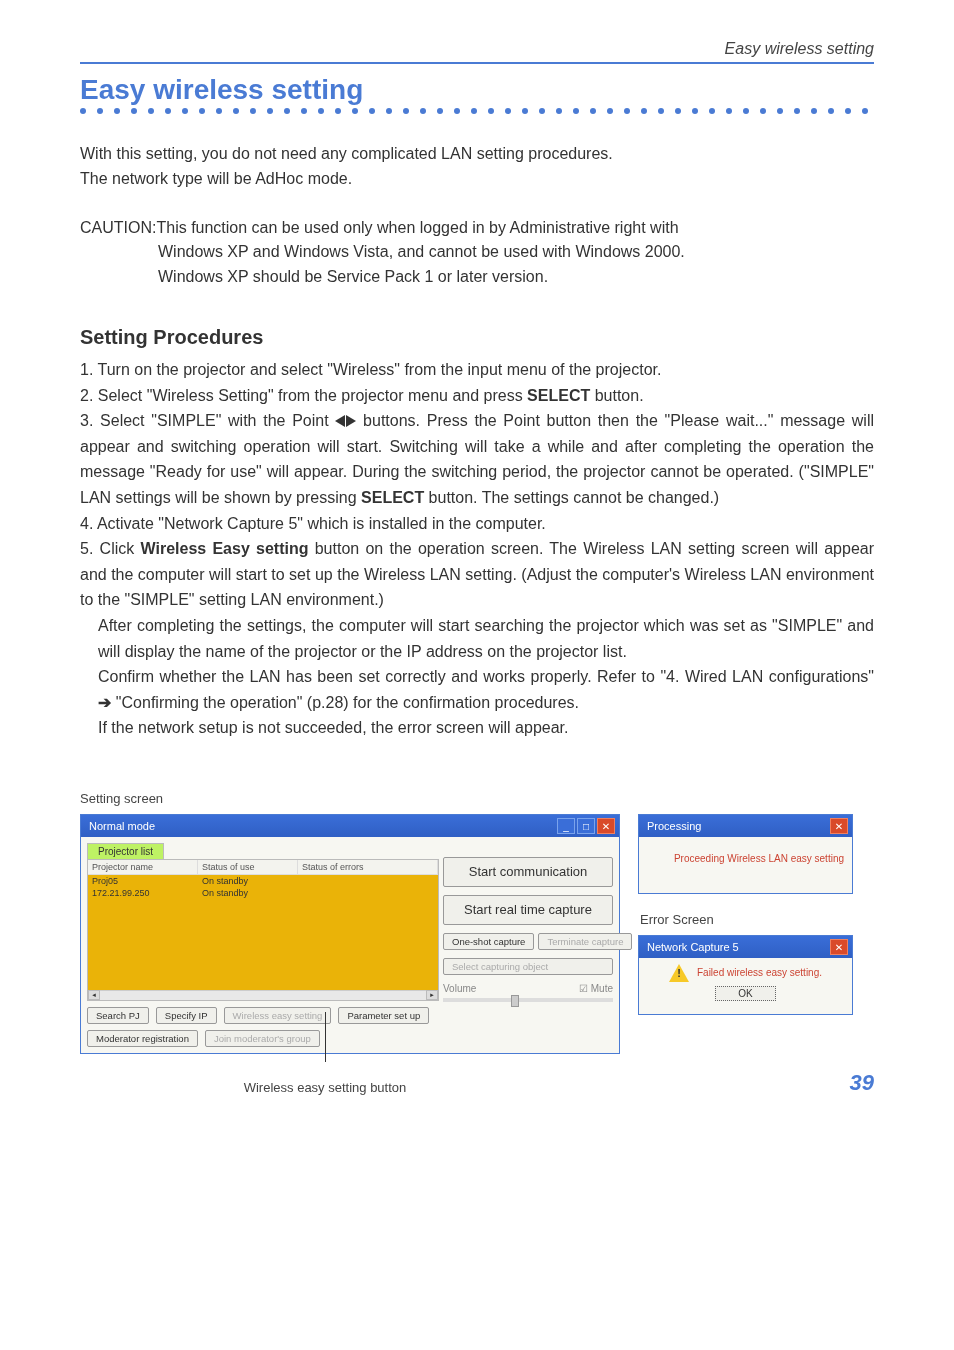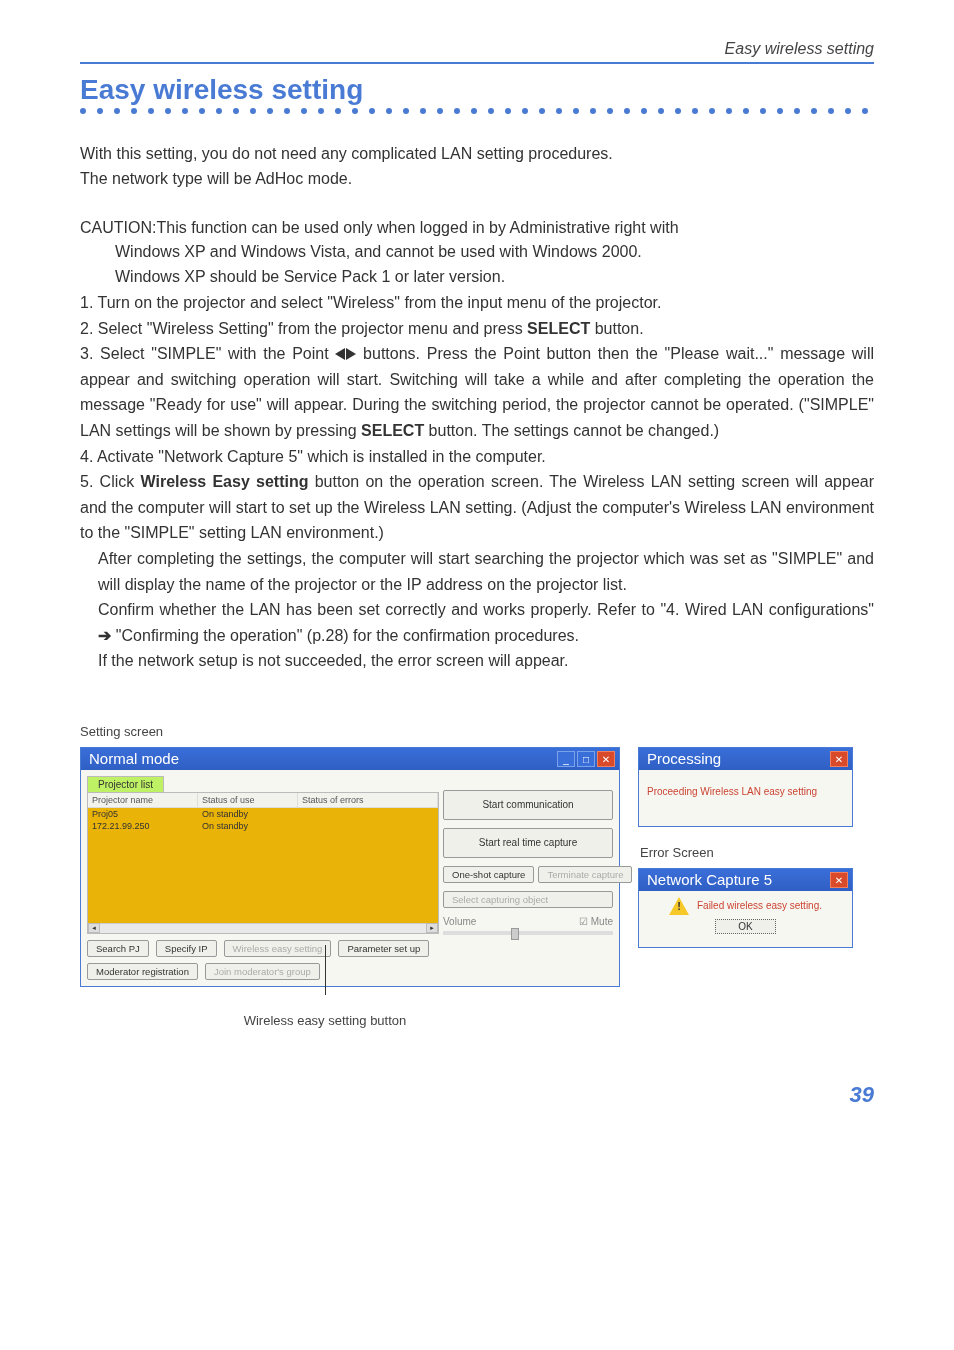--- a/index.html
+++ b/index.html
@@ -7,35 +7,35 @@
   .page { width: 954px; height: 1116px; padding: 40px 80px 30px 80px; position: relative; }
   .top-right { text-align: right; font-style: italic; font-size: 16px; color: #444; margin-bottom: 4px; border-bottom: 2px solid #4a7bd4; padding-bottom: 4px; }
   .main-heading { color: #4a7bd4; font-weight: 700; font-size: 28px; margin-top: 10px; }
   .dots { height: 6px; margin: 2px 0 28px 0; display: flex; gap: 11px; overflow: hidden; }
   .dot { width: 6px; height: 6px; border-radius: 50%; background: #4a7bd4; flex: 0 0 auto; }
   .body-text { font-size: 16px; line-height: 1.55; color: #333; }
   .caution-block { margin-top: 24px; }
   .caution-row { display: flex; justify-content: space-between; }
   .caution-label { flex: 0 0 auto; }
   .caution-body { flex: 1 1 auto; }
-  .caution-indent { margin-left: 35px; }
+  .caution-indent { margin-left: 78px; }
   .sub-heading { font-weight: 700; font-size: 20px; margin-top: 36px; margin-bottom: 8px; color: #333; }
   .steps p { font-size: 16px; line-height: 1.6; text-align: justify; }
   .step-cont { margin-left: 18px; text-align: justify; }
   .tri { display: inline-block; vertical-align: -1px; }
   .tri-l { width: 0; height: 0; border-top: 6px solid transparent; border-bottom: 6px solid transparent; border-right: 10px solid #333; margin-right: 1px;}
   .tri-r { width: 0; height: 0; border-top: 6px solid transparent; border-bottom: 6px solid transparent; border-left: 10px solid #333; }
   .arrow-r { display: inline-block; font-weight: bold; }
   .setting-screen-label { font-size: 13px; margin-top: 50px; margin-bottom: 8px; color: #444; }
 
   .mock-area { display: flex; gap: 18px; align-items: flex-start; }
 
   .window { border: 1px solid #4a7bd4; font-size: 10px; color: #333; background: #f7f7f2; }
   .win-title { height: 22px; background: linear-gradient(#3a6ed8, #2f5fc4); color: #fff; display: flex; align-items: center; padding: 0 4px; }
-  .win-title .t { flex: 1; font-size: 15px; padding-left: 4px; }
+  .win-title .t { flex: 1; font-size: 11px; padding-left: 4px; }
   .win-btn-group { display: flex; gap: 2px; }
   .win-btn { width: 18px; height: 16px; font-size: 10px; line-height: 16px; text-align: center; color: #fff; }
   .win-btn.min, .win-btn.max { background: #3a6ed8; border: 1px solid #7aa3ec; }
   .win-btn.close { background: #d94a2a; border: 1px solid #f08060; }
 
   .app-window { width: 540px; height: 240px; }
   .app-body { padding: 6px; display: flex; gap: 4px; height: calc(100% - 22px); }
   .left-col { flex: 1; display: flex; flex-direction: column; }
   .tab { display: inline-block; padding: 2px 10px; border: 1px solid #bbb; border-bottom: none; background: #bef264; font-size: 10px; }
   .list-frame { border: 1px solid #bbb; background: #eab308; flex: 1; display: flex; flex-direction: column; }
@@ -47,45 +47,45 @@
   .list-row > div { padding: 1px 4px; }
   .list-scroll { height: 10px; background: #e8e8e8; border-top: 1px solid #ccc; margin-top: auto; display: flex; align-items: center; }
   .sb-btn { width: 12px; height: 10px; background: #ddd; border: 1px solid #bbb; font-size: 7px; text-align: center; line-height: 7px; }
   .sb-track { flex: 1; }
 
   .btn-row { display: flex; gap: 7px; margin-top: 6px; flex-wrap: wrap; align-items: center; }
   .btn-sm { border: 1px solid #999; background: #f0f0eb; padding: 2px 8px; font-size: 9.5px; border-radius: 2px; white-space: nowrap; }
   .btn-grey { color: #aaa; }
 
   .right-col { width: 170px; display: flex; flex-direction: column; gap: 8px; padding-top: 14px; }
-  .big-btn { border: 1px solid #999; background: #f0f0eb; height: 30px; display: flex; align-items: center; justify-content: center; font-size: 10px; border-radius: 2px; }
+  .big-btn { border: 1px solid #999; background: #f0f0eb; height: 30px; display: flex; align-items: center; justify-content: center; font-size: 13px; border-radius: 2px; }
   .two-btn { display: flex; gap: 4px; }
   .two-btn .btn-sm { flex: 1; text-align: center; }
   .mute-row { display: flex; justify-content: space-between; font-size: 10px; color: #888; align-items: center; }
   .slider { height: 4px; background: #ddd; position: relative; margin-top: 4px; }
   .slider::before { content: ""; position: absolute; left: 40%; top: -3px; width: 6px; height: 10px; background: #ccc; border: 1px solid #999; }
 
   .proc-win { width: 215px; height: 80px; }
-  .proc-body { padding: 16px 8px; font-size: 10px; color: #c43; text-align: left; }
+  .proc-body { padding: 16px 8px; font-size: 10px; color: #c43; text-align: right; }
 
   .error-screen-label { font-size: 13px; margin: 18px 0 8px 2px; color: #444; }
 
   .err-win { width: 215px; height: 80px; }
   .err-body { display: flex; flex-direction: column; align-items: center; padding: 6px; gap: 4px; }
   .err-msg-row { display: flex; align-items: center; gap: 8px; font-size: 10px; color: #c43; }
   .warn-ico { width: 20px; height: 18px; position: relative; }
   .warn-tri { width: 0; height: 0; border-left: 10px solid transparent; border-right: 10px solid transparent; border-bottom: 18px solid #f7c928; position: absolute; top: 0; left: 0; }
   .warn-bang { position: absolute; top: 3px; left: 0; width: 20px; text-align: center; font-size: 11px; font-weight: bold; color: #333; }
   .ok-btn { border: 1px dotted #666; background: #f0f0eb; padding: 1px 22px; font-size: 10px; }
 
   .callout-line-wrap { position: relative; height: 0; }
   .callout-line { position: absolute; width: 1px; background: #333; }
   .callout-label { font-size: 13px; color: #444; text-align: center; margin-top: 26px; }
 
-  .page-num { position: absolute; bottom: 8px; right: 80px; color: #4a7bd4; font-weight: 700; font-style: italic; font-size: 22px; margin-left: 48px; }
+  .page-num { position: absolute; bottom: 20px; right: 80px; color: #4a7bd4; font-weight: 700; font-style: italic; font-size: 22px; margin-left: 48px; }
 </style>
 </head>
 <body>
 
 <div class="page">
   <div class="top-right">Easy wireless setting</div>
 
   <div class="main-heading">Easy wireless setting</div>
   <div class="dots">
       <div class="dot"></div>
@@ -142,20 +142,21 @@
 
   <div class="body-text caution-block">
     <div class="caution-row">
       <span class="caution-label">CAUTION: </span>
       <span class="caution-body">This function can be used only when logged in by Administrative right with</span>
     </div>
     <div class="caution-indent">Windows XP and Windows Vista, and cannot be used with Windows 2000.</div>
     <div class="caution-indent">Windows XP should be Service Pack 1 or later version.</div>
   </div>
 
+  <div class="sub-heading">Setting Procedures</div>
 
   <div class="steps">
     <p>1. Turn on the projector and select "Wireless" from the input menu of the projector.</p>
     <p>
       <span>2. Select "Wireless Setting" from the projector menu and press </span><b>SELECT</b><span> button.</span>
     </p>
     <p>
       <span>3. Select "SIMPLE" with the Point </span><span class="tri tri-l"></span><span class="tri tri-r"></span><span> buttons. Press the Point button then the "Please wait..." message will appear and switching operation will start. Switching will take a while and after completing the operation the message "Ready for use" will appear. During the switching period, the projector cannot be operated. ("SIMPLE" LAN settings will be shown by pressing </span><b>SELECT</b><span> button. The settings cannot be changed.)</span>
     </p>
     <p>4. Activate "Network Capture 5" which is installed in the computer.</p>

